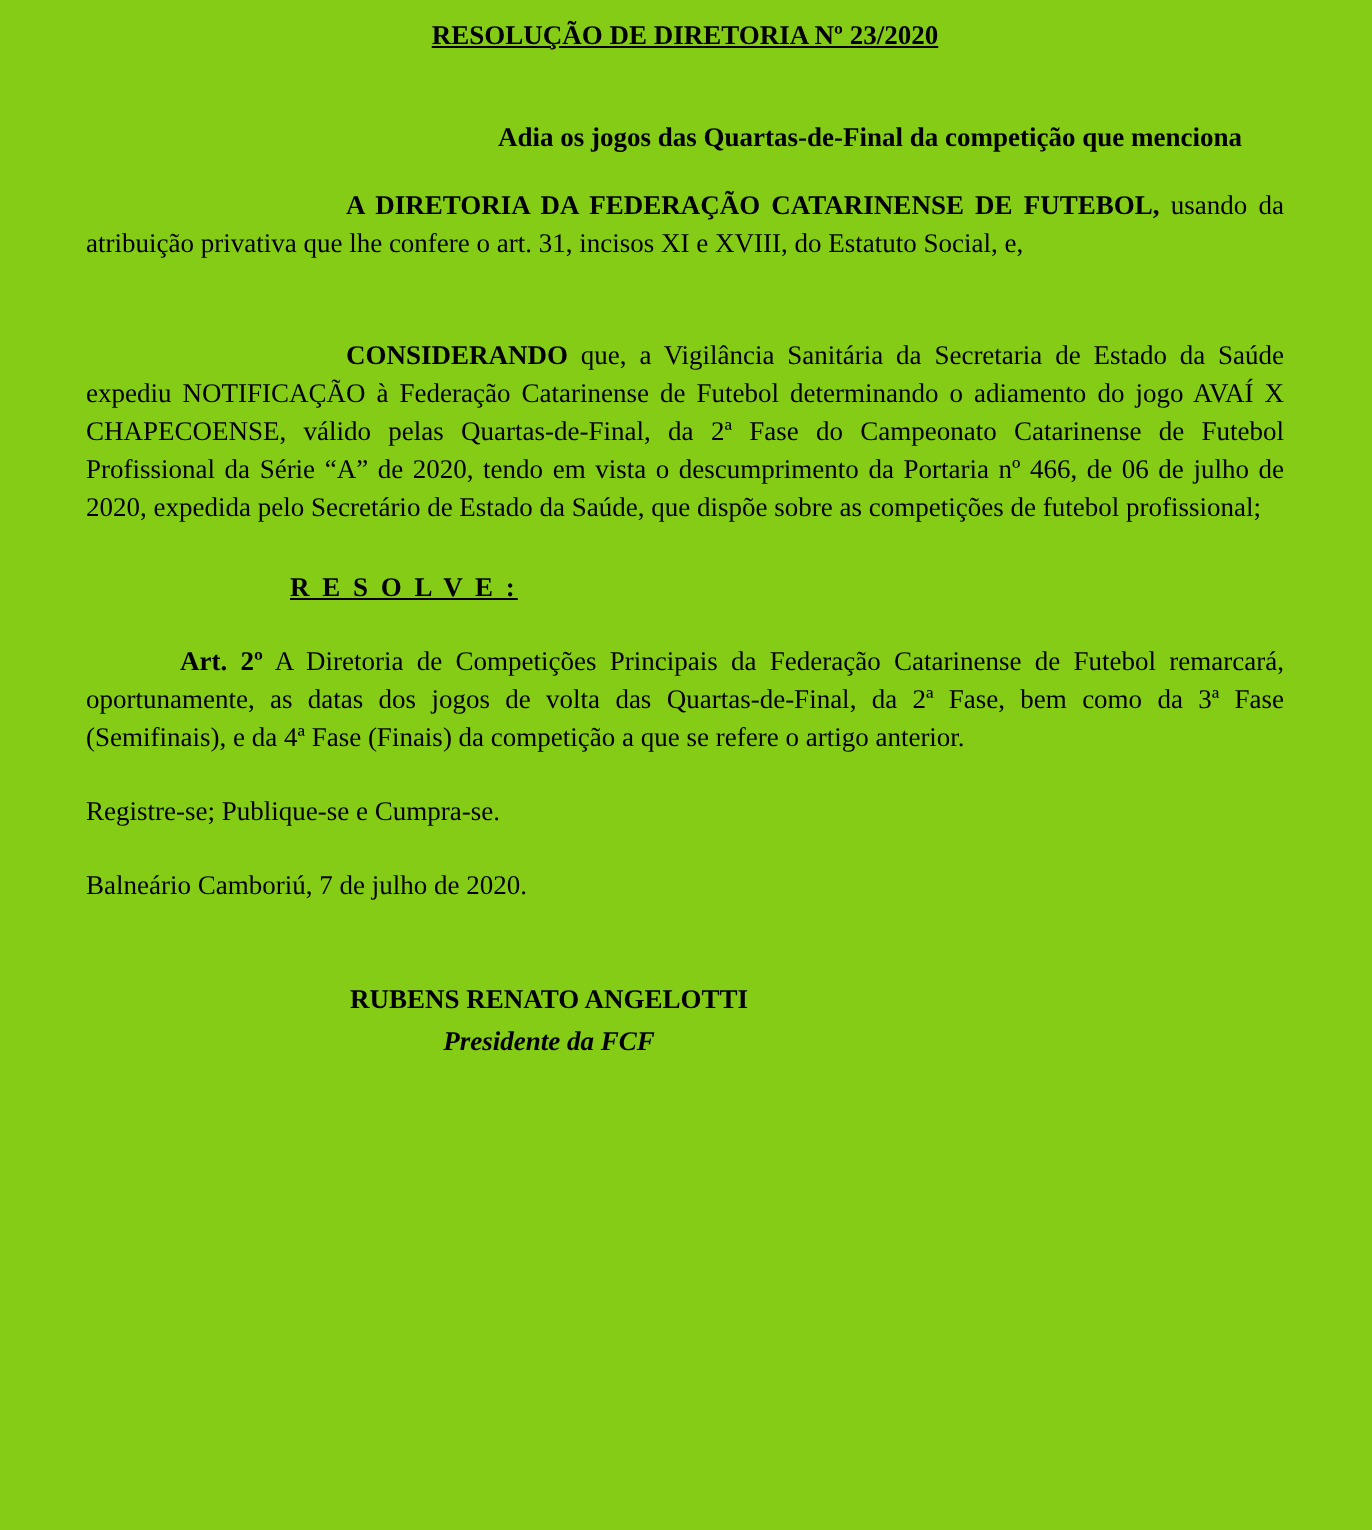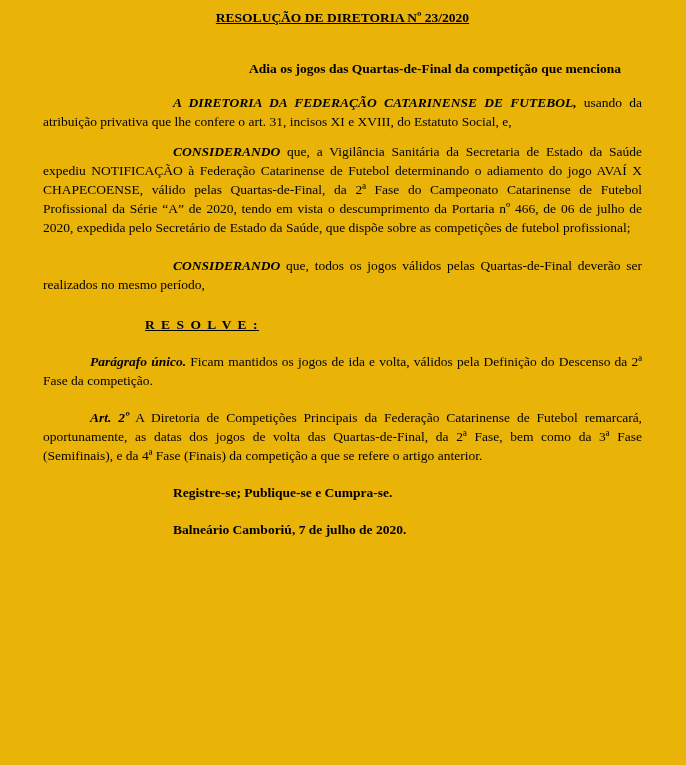--- a/index.html
+++ b/index.html
@@ -4,21 +4,21 @@
 <style>
   html, body {
     margin: 0;
     padding: 0;
     background: #ffffff;
   }
   .page {
     position: relative;
     width: 686px;
     height: 765px;
-    background: #eab308;
+    background: #84cc16;
     box-sizing: border-box;
     padding: 8px 44px 0 43px;
     overflow: hidden;
     font-family: "Liberation Serif", "DejaVu Serif", serif;
     font-size: 13.5px;
     line-height: 19px;
     color: #000000;
   }
   p { margin: 0; }
   .u { text-decoration: underline; }
@@ -34,68 +34,68 @@
   }
   .body-p {
     text-align: justify;
   }
   .ind130 { text-indent: 130px; }
   .ind47  { text-indent: 47px; }
   .mt15 { margin-top: 15px; }
   .mt16 { margin-top: 16px; }
   .mt18 { margin-top: 18px; }
   .mt19 { margin-top: 19px; }
-  .mt21 { margin-top: 11px; }
+  .mt21 { margin-top: 37px; }
   .resolve {
     margin-top: 21px;
     margin-left: 102px;
     font-weight: bold;
     letter-spacing: 1.5px;
   }
   .plain {
-    margin-left: 130px;
-    font-weight: bold;
   }
   .signature {
     display: inline-block;
     margin-top: 38px;
     margin-left: 132px;
     text-align: center;
   }
   .sig-name {
     font-weight: bold;
   }
   .sig-role {
     margin-top: 2px;
     font-weight: bold;
     font-style: italic;
   }
-  b { font-weight: bold; font-style: italic; }
+  b { font-weight: bold; }
 </style>
 </head>
 <body>
 
 <div class="page">
 
   <p class="title"><span class="u">RESOLUÇÃO DE DIRETORIA Nº 23/2020</span></p>
 
   <p class="ementa">Adia os jogos das Quartas-de-Final da competição  que menciona</p>
 
   <p class="body-p ind130 mt15"><b>A DIRETORIA DA FEDERAÇÃO CATARINENSE DE FUTEBOL,</b><span> usando da atribuição privativa que lhe confere o art. 31, incisos XI e XVIII, do Estatuto Social, e,</span></p>
 
   <p class="body-p ind130 mt21"><b>CONSIDERANDO</b><span> que, a Vigilância Sanitária da Secretaria de Estado da Saúde expediu NOTIFICAÇÃO à Federação Catarinense de Futebol determinando o adiamento do jogo AVAÍ X CHAPECOENSE, válido pelas Quartas-de-Final, da 2ª Fase do Campeonato Catarinense de Futebol Profissional da Série “A” de 2020, tendo em vista o descumprimento da Portaria nº 466, de 06 de julho de 2020, expedida pelo Secretário de Estado da Saúde, que dispõe sobre as competições de futebol profissional;</span></p>
 
-  <p class="body-p ind130 mt19"><b>CONSIDERANDO</b><span> que, todos os jogos válidos pelas Quartas-de-Final deverão ser realizados no mesmo período,</span></p>
 
   <p class="resolve"><span class="u">R E S O L V E :</span></p>
 
 
-  <p class="body-p ind47 mt18"><b>Parágrafo único.</b><span> Ficam mantidos os jogos de ida e volta, válidos pela Definição do Descenso da 2ª Fase da competição.</span></p>
 
   <p class="body-p ind47 mt18"><b>Art. 2º</b><span> A Diretoria de Competições Principais da Federação Catarinense de Futebol remarcará, oportunamente, as datas dos jogos de volta das Quartas-de-Final, da 2ª Fase, bem como da 3ª Fase (Semifinais), e da 4ª Fase (Finais) da competição a que se refere o artigo anterior.</span></p>
 
 
   <p class="plain mt18">Registre-se; Publique-se e Cumpra-se.</p>
 
   <p class="plain mt18">Balneário Camboriú, 7 de julho de 2020.</p>
 
+  <div class="signature">
+    <p class="sig-name">RUBENS RENATO ANGELOTTI</p>
+    <p class="sig-role">Presidente da FCF</p>
+  </div>
 
 </div>
 
 </body></html>

